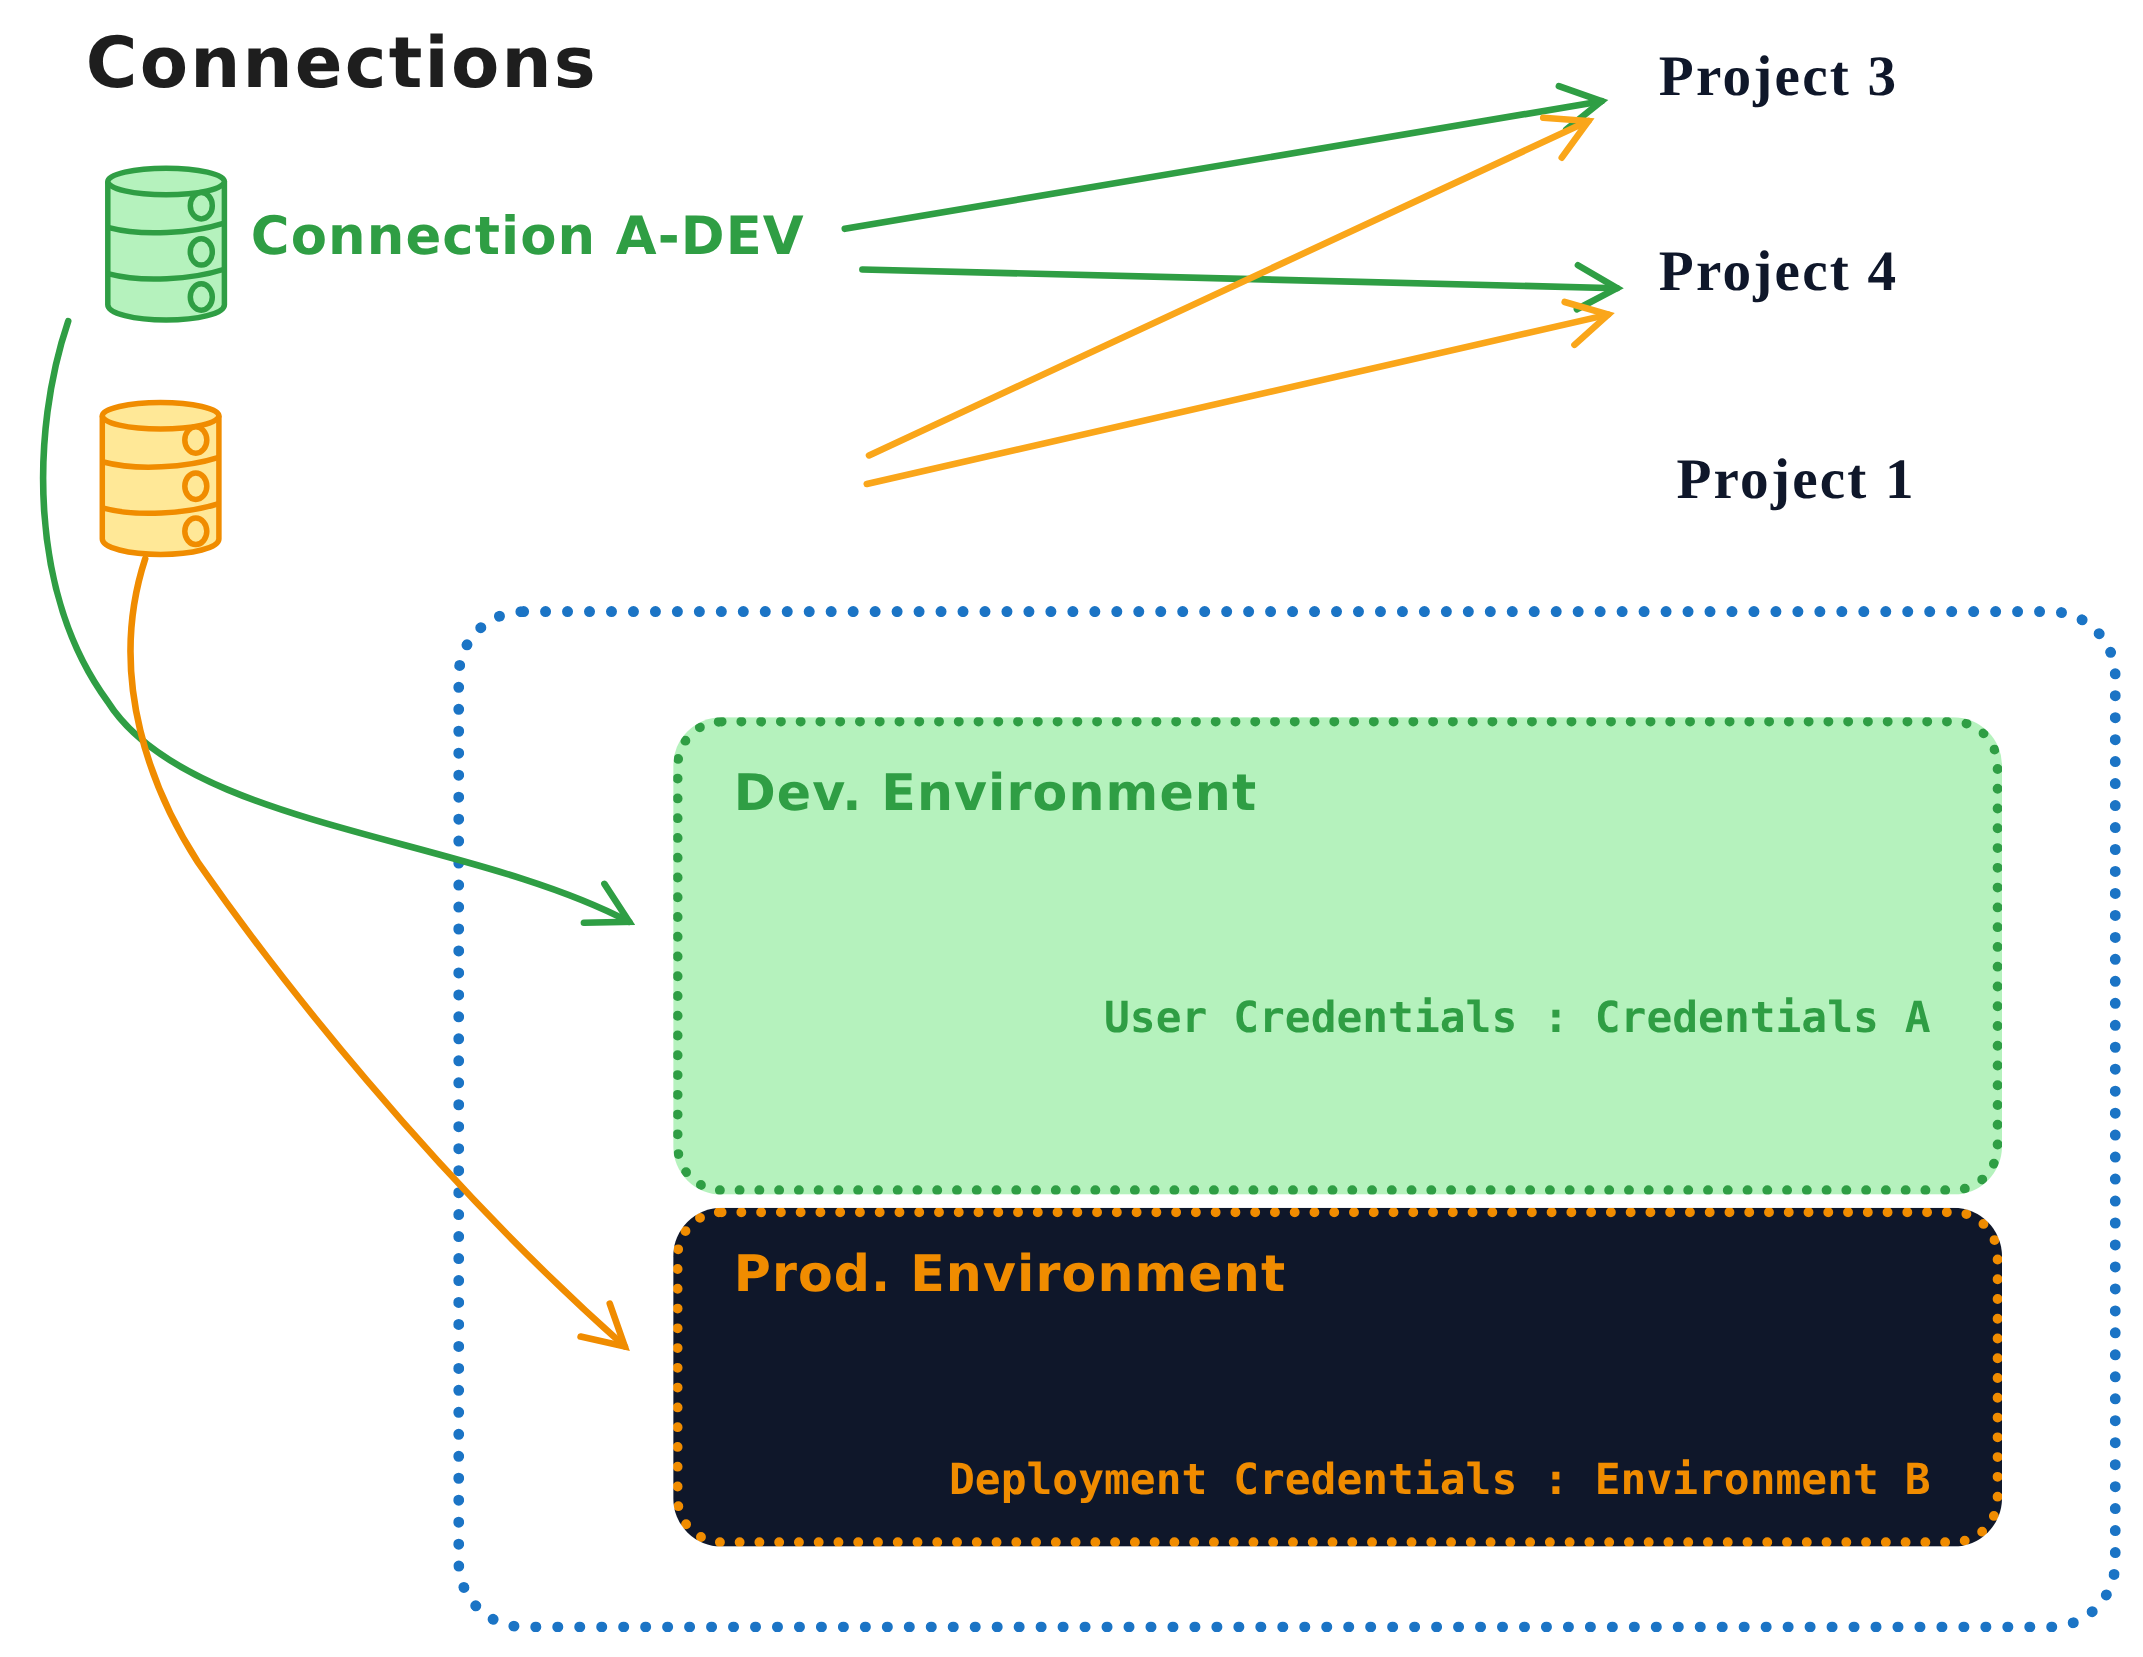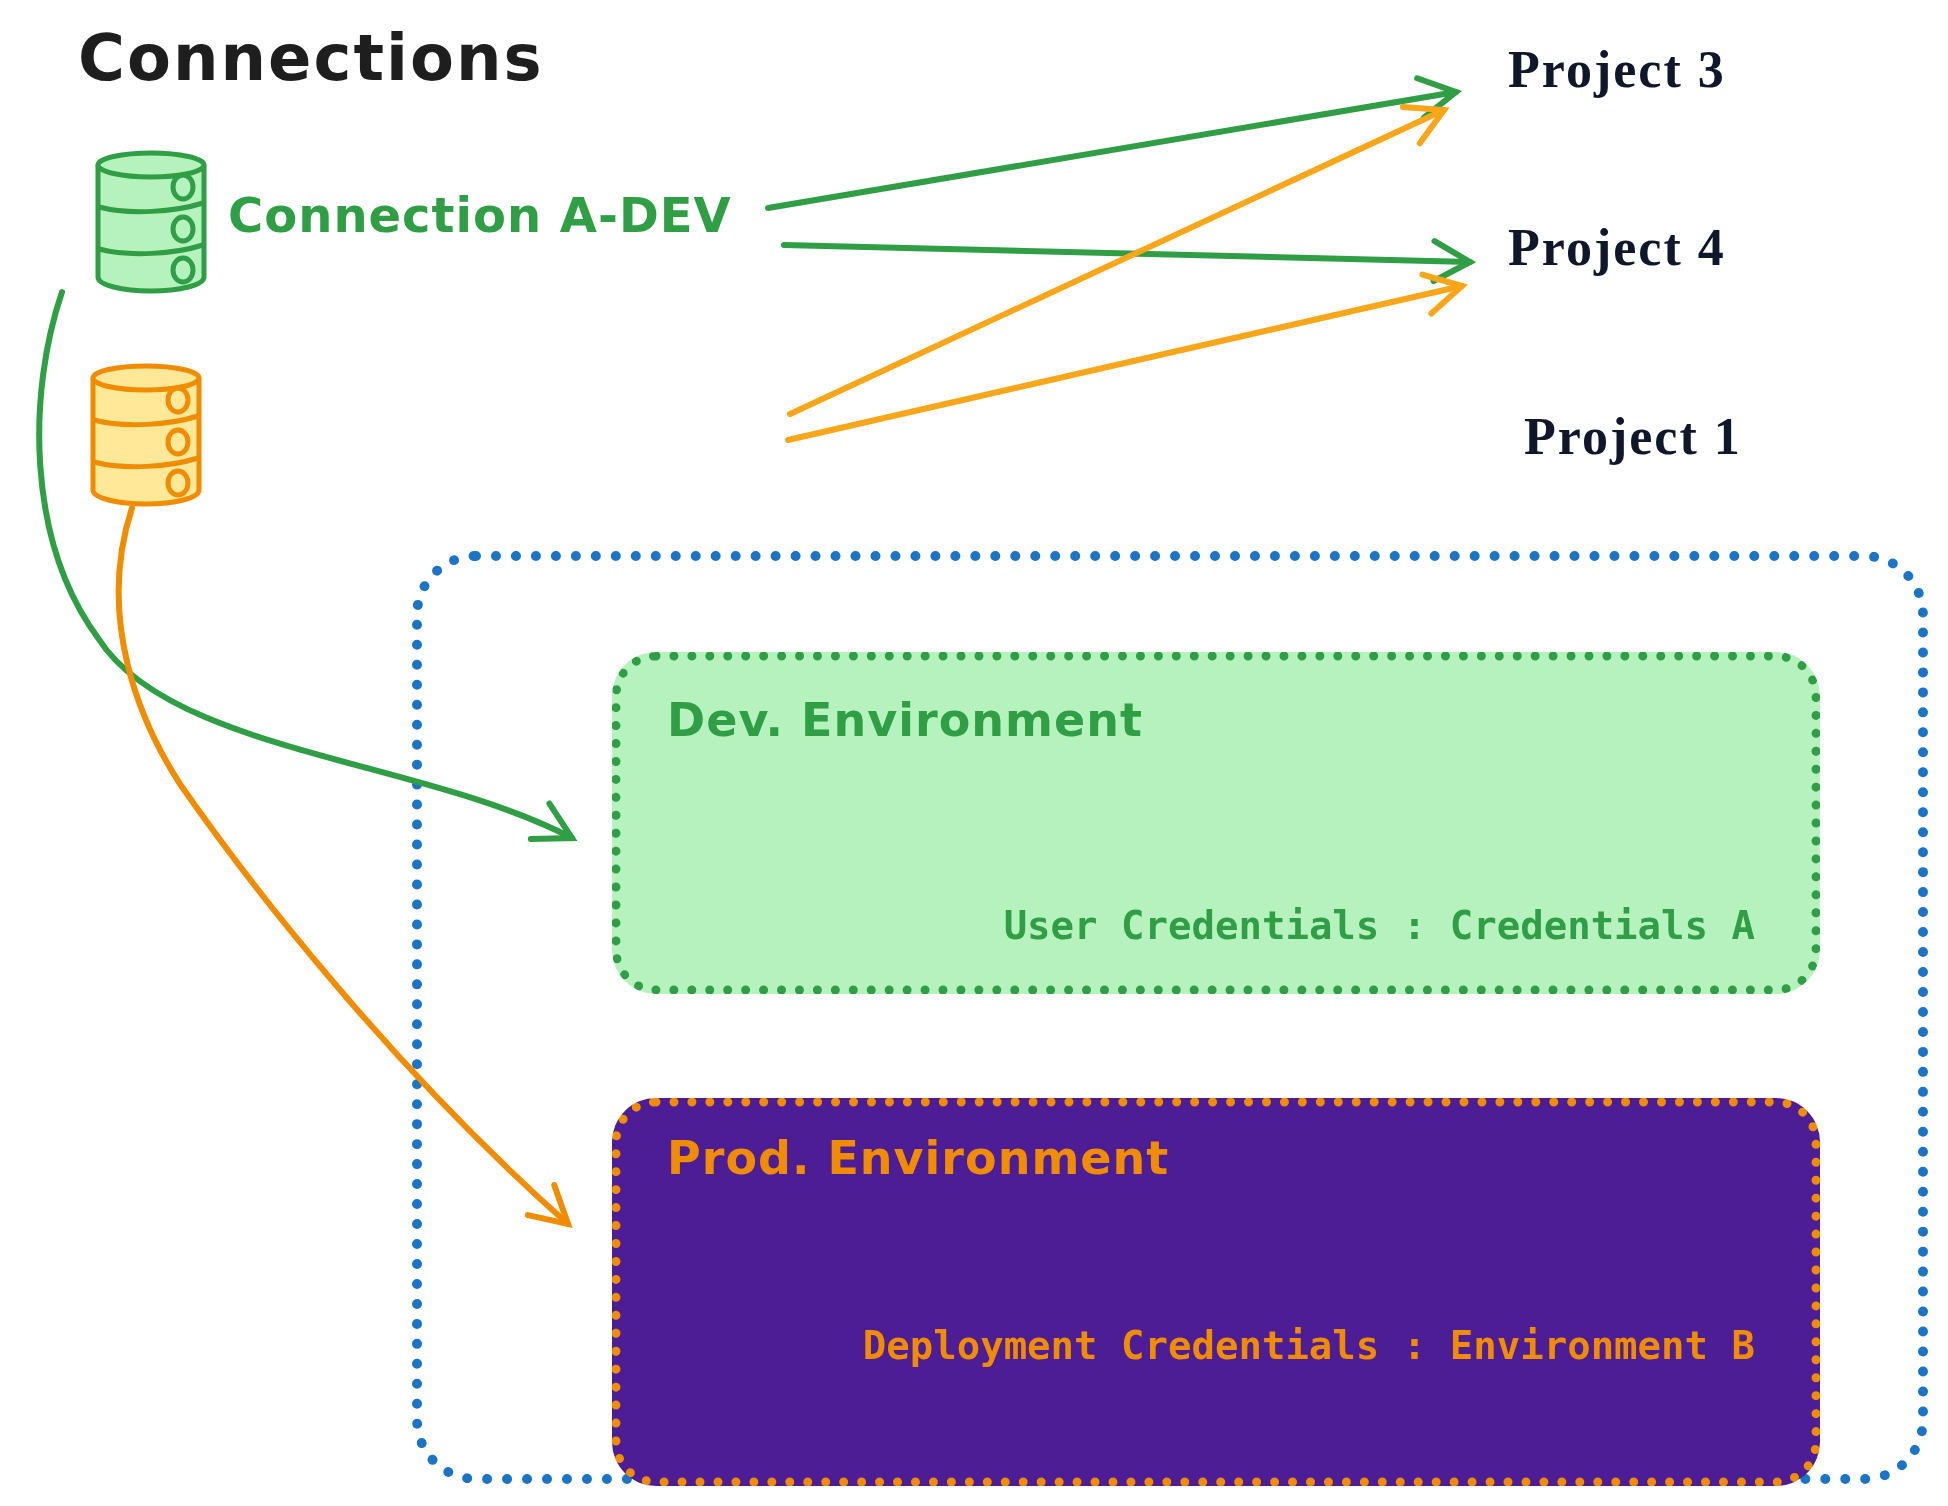--- a/index.html
+++ b/index.html
@@ -25,26 +25,26 @@
   .p1{left:1524px;top:407px;}
   .blue-box{
     position:absolute;left:412px;top:551px;width:1516px;height:933px;
     border:10px dotted #1b74c5;border-radius:64px;z-index:1;
     box-sizing:border-box;background:transparent;
   }
   .env-box{
     position:absolute;z-index:1;box-sizing:border-box;border-radius:44px;
   }
   .dev-box{
-    left:612px;top:652px;width:1208px;height:342px;
+    left:612px;top:652px;width:1208px;height:434px;
     background:#b5f2bd;border:9px dotted #2f9e44;
   }
   .prod-box{
-    left:612px;top:1098px;width:1208px;height:388px;
-    background:#4c1d95;border:9px dotted #f08c00;
+    left:612px;top:1098px;width:1208px;height:308px;
+    background:#0f172a;border:9px dotted #f08c00;
   }
   .env-title{
     position:absolute;left:46px;top:32px;
     font-size:46px;font-weight:700;letter-spacing:1px;white-space:nowrap;
   }
   .dev-box .env-title{color:#2f9e44;}
   .prod-box .env-title{color:#f08c00;top:24px;}
   .env-cred{
     position:absolute;right:56px;white-space:nowrap;
     font-family:"DejaVu Sans Mono", monospace;

